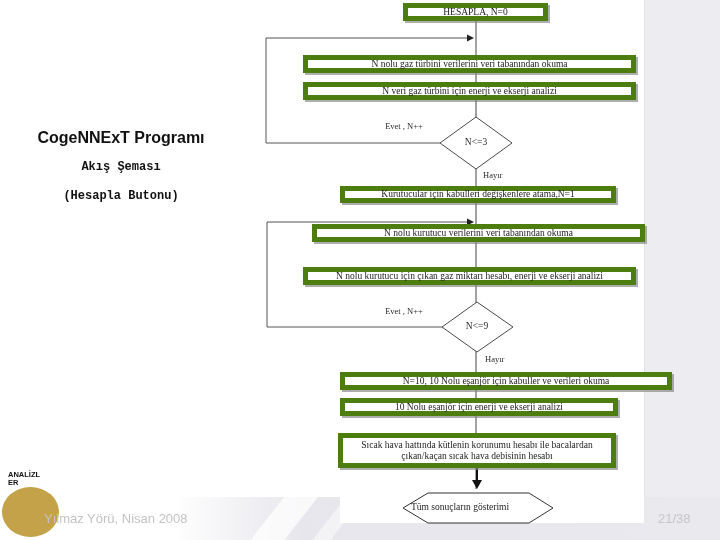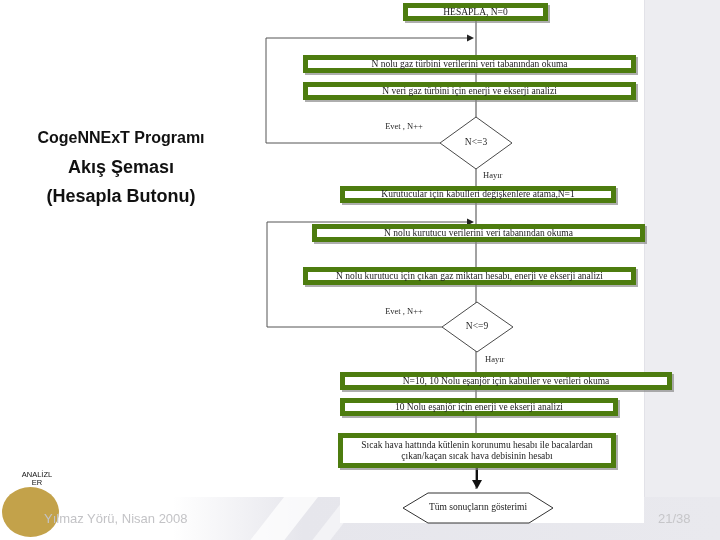--- a/index.html
+++ b/index.html
@@ -17,23 +17,23 @@
   .streak.s1{left:268px; width:34px;}
   .streak.s2{left:330px; width:18px; background:rgba(255,255,255,0.5);}
   .fc-bg-patch{position:absolute; left:340px; top:497px; width:304px; height:26px;
     background:#ffffff; z-index:0;}
   .accent-circle{position:absolute; left:2px; top:487px; width:57px; height:50px;
     border-radius:50%; z-index:2;}
   
   .title-block{position:absolute; left:8px; top:129px; width:226px; text-align:center;
     color:#111; font-weight:bold; z-index:2;}
   .title-line1{font-size:16px; line-height:18px; margin-bottom:11px;}
-  .title-line2,.title-line3{font-size:18px; line-height:18px; margin-bottom:11px;}
-  .badge{position:absolute; left:8px; top:471px; width:58px; text-align:center;
-    font-size:7.5px; line-height:7.5px; font-weight:normal; color:#111; z-index:3;}
+  .title-line2,.title-line3{font-size:12px; line-height:18px; margin-bottom:11px;font-family:Liberation Mono, monospace;}
+  .badge{position:absolute; left:8px; top:471px; width:58px; text-align:left;
+    font-size:7.5px; line-height:7.5px; font-weight:bold; color:#111; z-index:3;}
   .footer-author{position:absolute; left:44px; top:511px; font-size:13px;
     color:#c3c3c6; z-index:3;}
   .footer-page{position:absolute; left:658px; top:511px; font-size:13px;
     color:#c6c6c9; z-index:3;}
   
   .fc-svg{position:absolute; left:0; top:0; z-index:1;}
   .fc-box{position:absolute; box-sizing:border-box; background:#ffffff;
     border:5px solid #4d7c0f; box-shadow:2px 2px 0 rgba(130,130,130,0.65);
     display:flex; align-items:center; justify-content:center; text-align:center;
     font-family:Liberation Serif, serif; font-size:9.5px; line-height:11px;
@@ -49,21 +49,21 @@
   .box-h   {left:340px; top:398px; width:278px; height:18px;}
   .box-i   {left:338px; top:433px; width:278px; height:35px;}
   .fc-label{position:absolute; font-family:"Liberation Serif", serif;
     color:#2a2a2a; z-index:2;}
   .lbl-d1 {left:441px; top:137px; width:70px; text-align:center; font-size:9.5px;}
   .lbl-d2 {left:442px; top:321px; width:70px; text-align:center; font-size:9.5px;}
   .lbl-evet1{left:378px; top:121px; width:52px; text-align:center; font-size:8.5px;}
   .lbl-evet2{left:378px; top:306px; width:52px; text-align:center; font-size:8.5px;}
   .lbl-hayir1{left:483px; top:170px; width:40px; font-size:8.5px;}
   .lbl-hayir2{left:485px; top:354px; width:40px; font-size:8.5px;}
-  .lbl-hex{left:405px; top:502px; width:146px; text-align:center; font-size:9.5px; color:#222;}
+  .lbl-hex{left:387px; top:502px; width:146px; text-align:center; font-size:9.5px; color:#222;}
 </style>
 </head>
 <body>
 
 <div class="slide">
 
   <div class="right-band"></div>
   <div class="bottom-band"></div>
   <div class="streak s1"></div>
   <div class="streak s2"></div>

